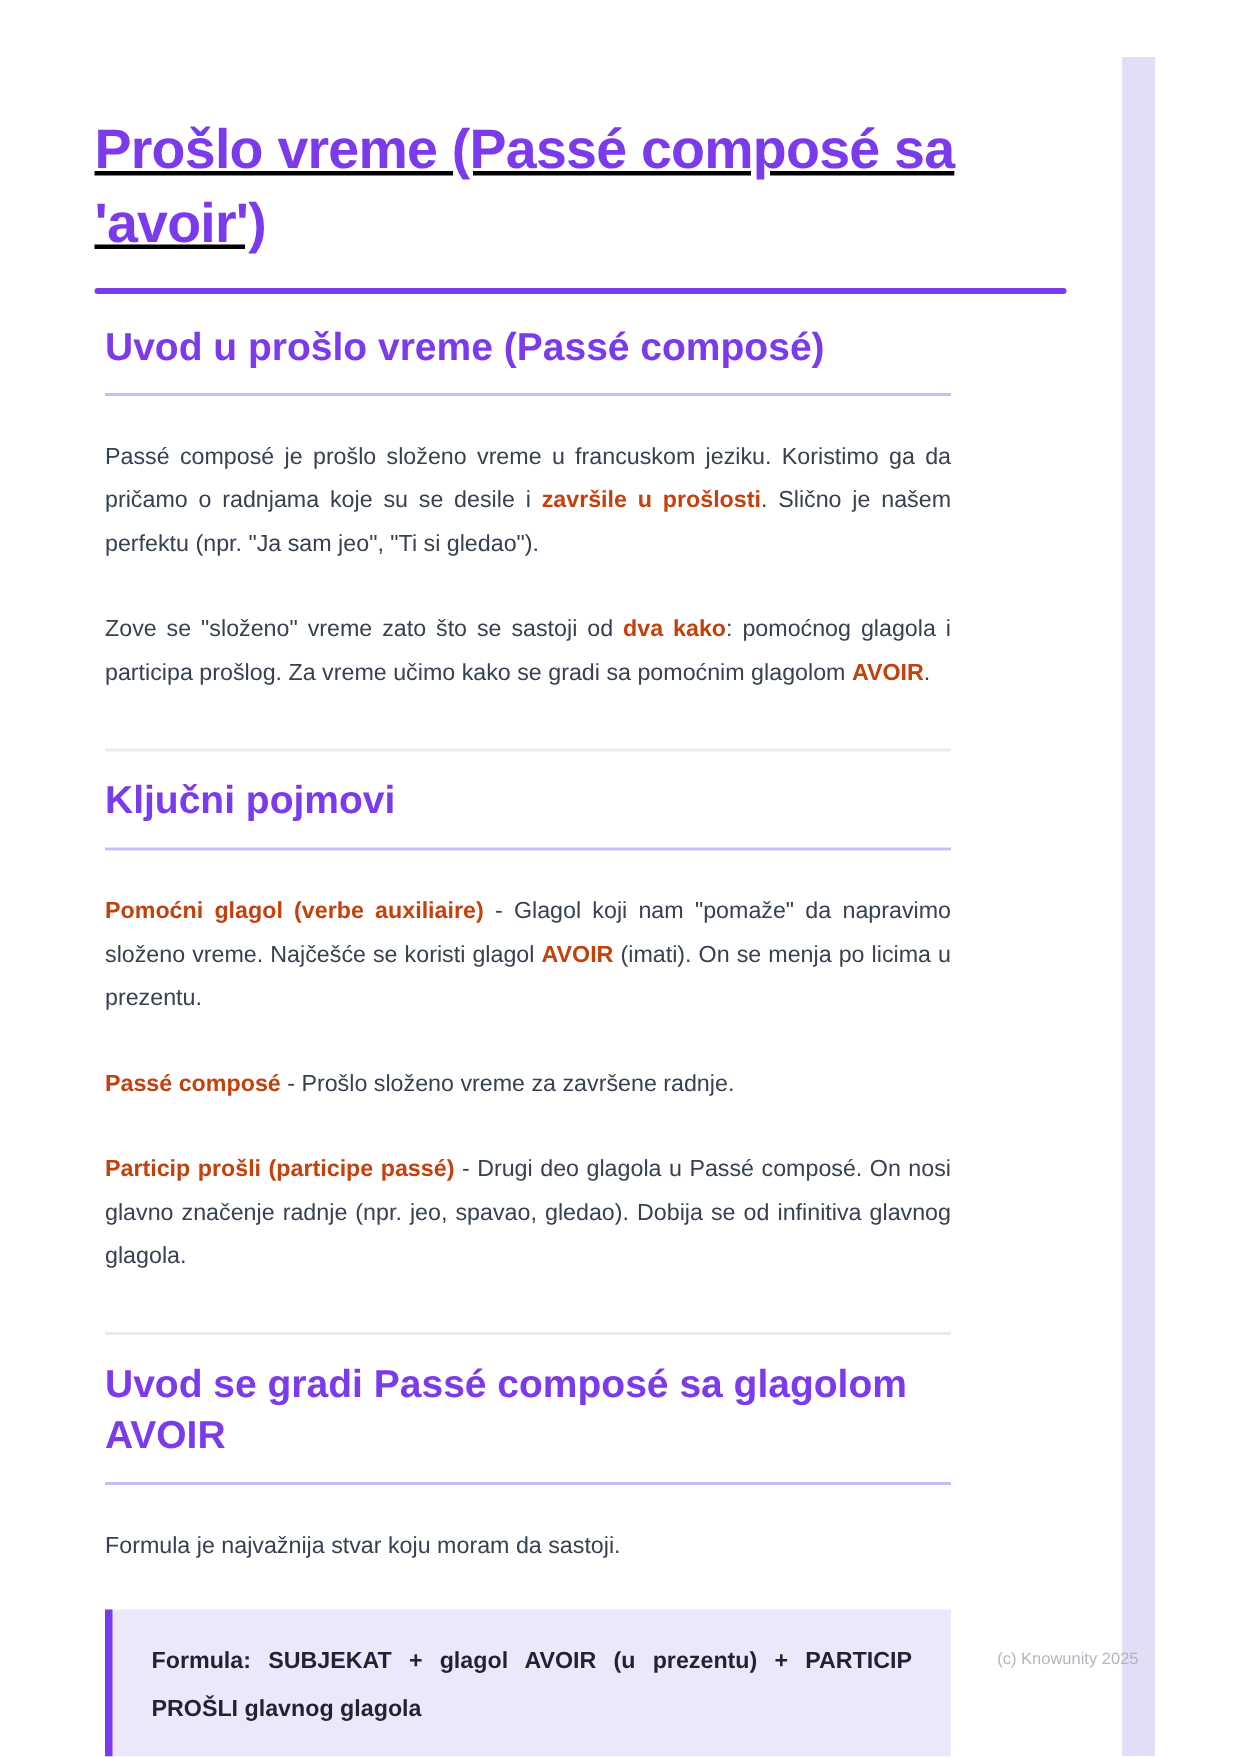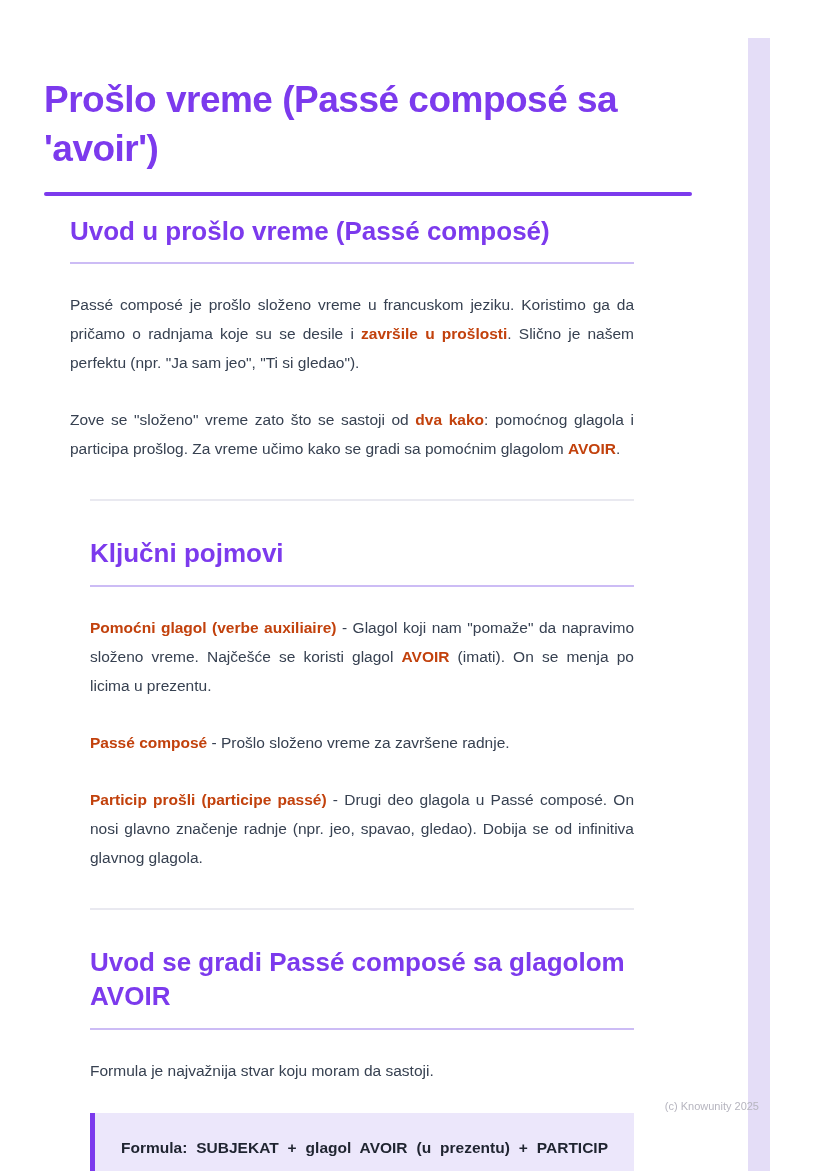--- a/index.html
+++ b/index.html
@@ -21,22 +21,23 @@
   .stripe{
     position:absolute;
     top:38px;
     right:58px;
     width:22px;
     bottom:0;
     background:var(--stripe);
     z-index:1;
   }
   .doc-header{
-    margin:76px 0 0 44px;
+    margin:76px 0 0 63px;
     width:648px;
+    text-decoration:underline;
   }
   .doc-title{
     margin:0;
     font-size:37px;
     line-height:1.32;
     font-weight:bold;
     letter-spacing:-0.5px;
     color:var(--accent);
   }
   .title-rule{
@@ -47,23 +48,22 @@
   }
   .doc-body{
     margin-left:70px;
     width:564px;
     position:relative;
     z-index:2;
   }
   .doc-section{margin-top:19px;}
   .doc-section.with-divider{
     border-top:2px solid #e9e9f0;
-    padding-top:36px;
+    padding-top:16px;
     margin-top:36px;
-    margin-left:20px;
   }
   .section-heading{
     margin:0 0 26px 0;
     font-size:26px;
     line-height:1.3;
     font-weight:bold;
     color:var(--accent);
     padding-bottom:14px;
     border-bottom:2px solid #ccbcf5;
   }

